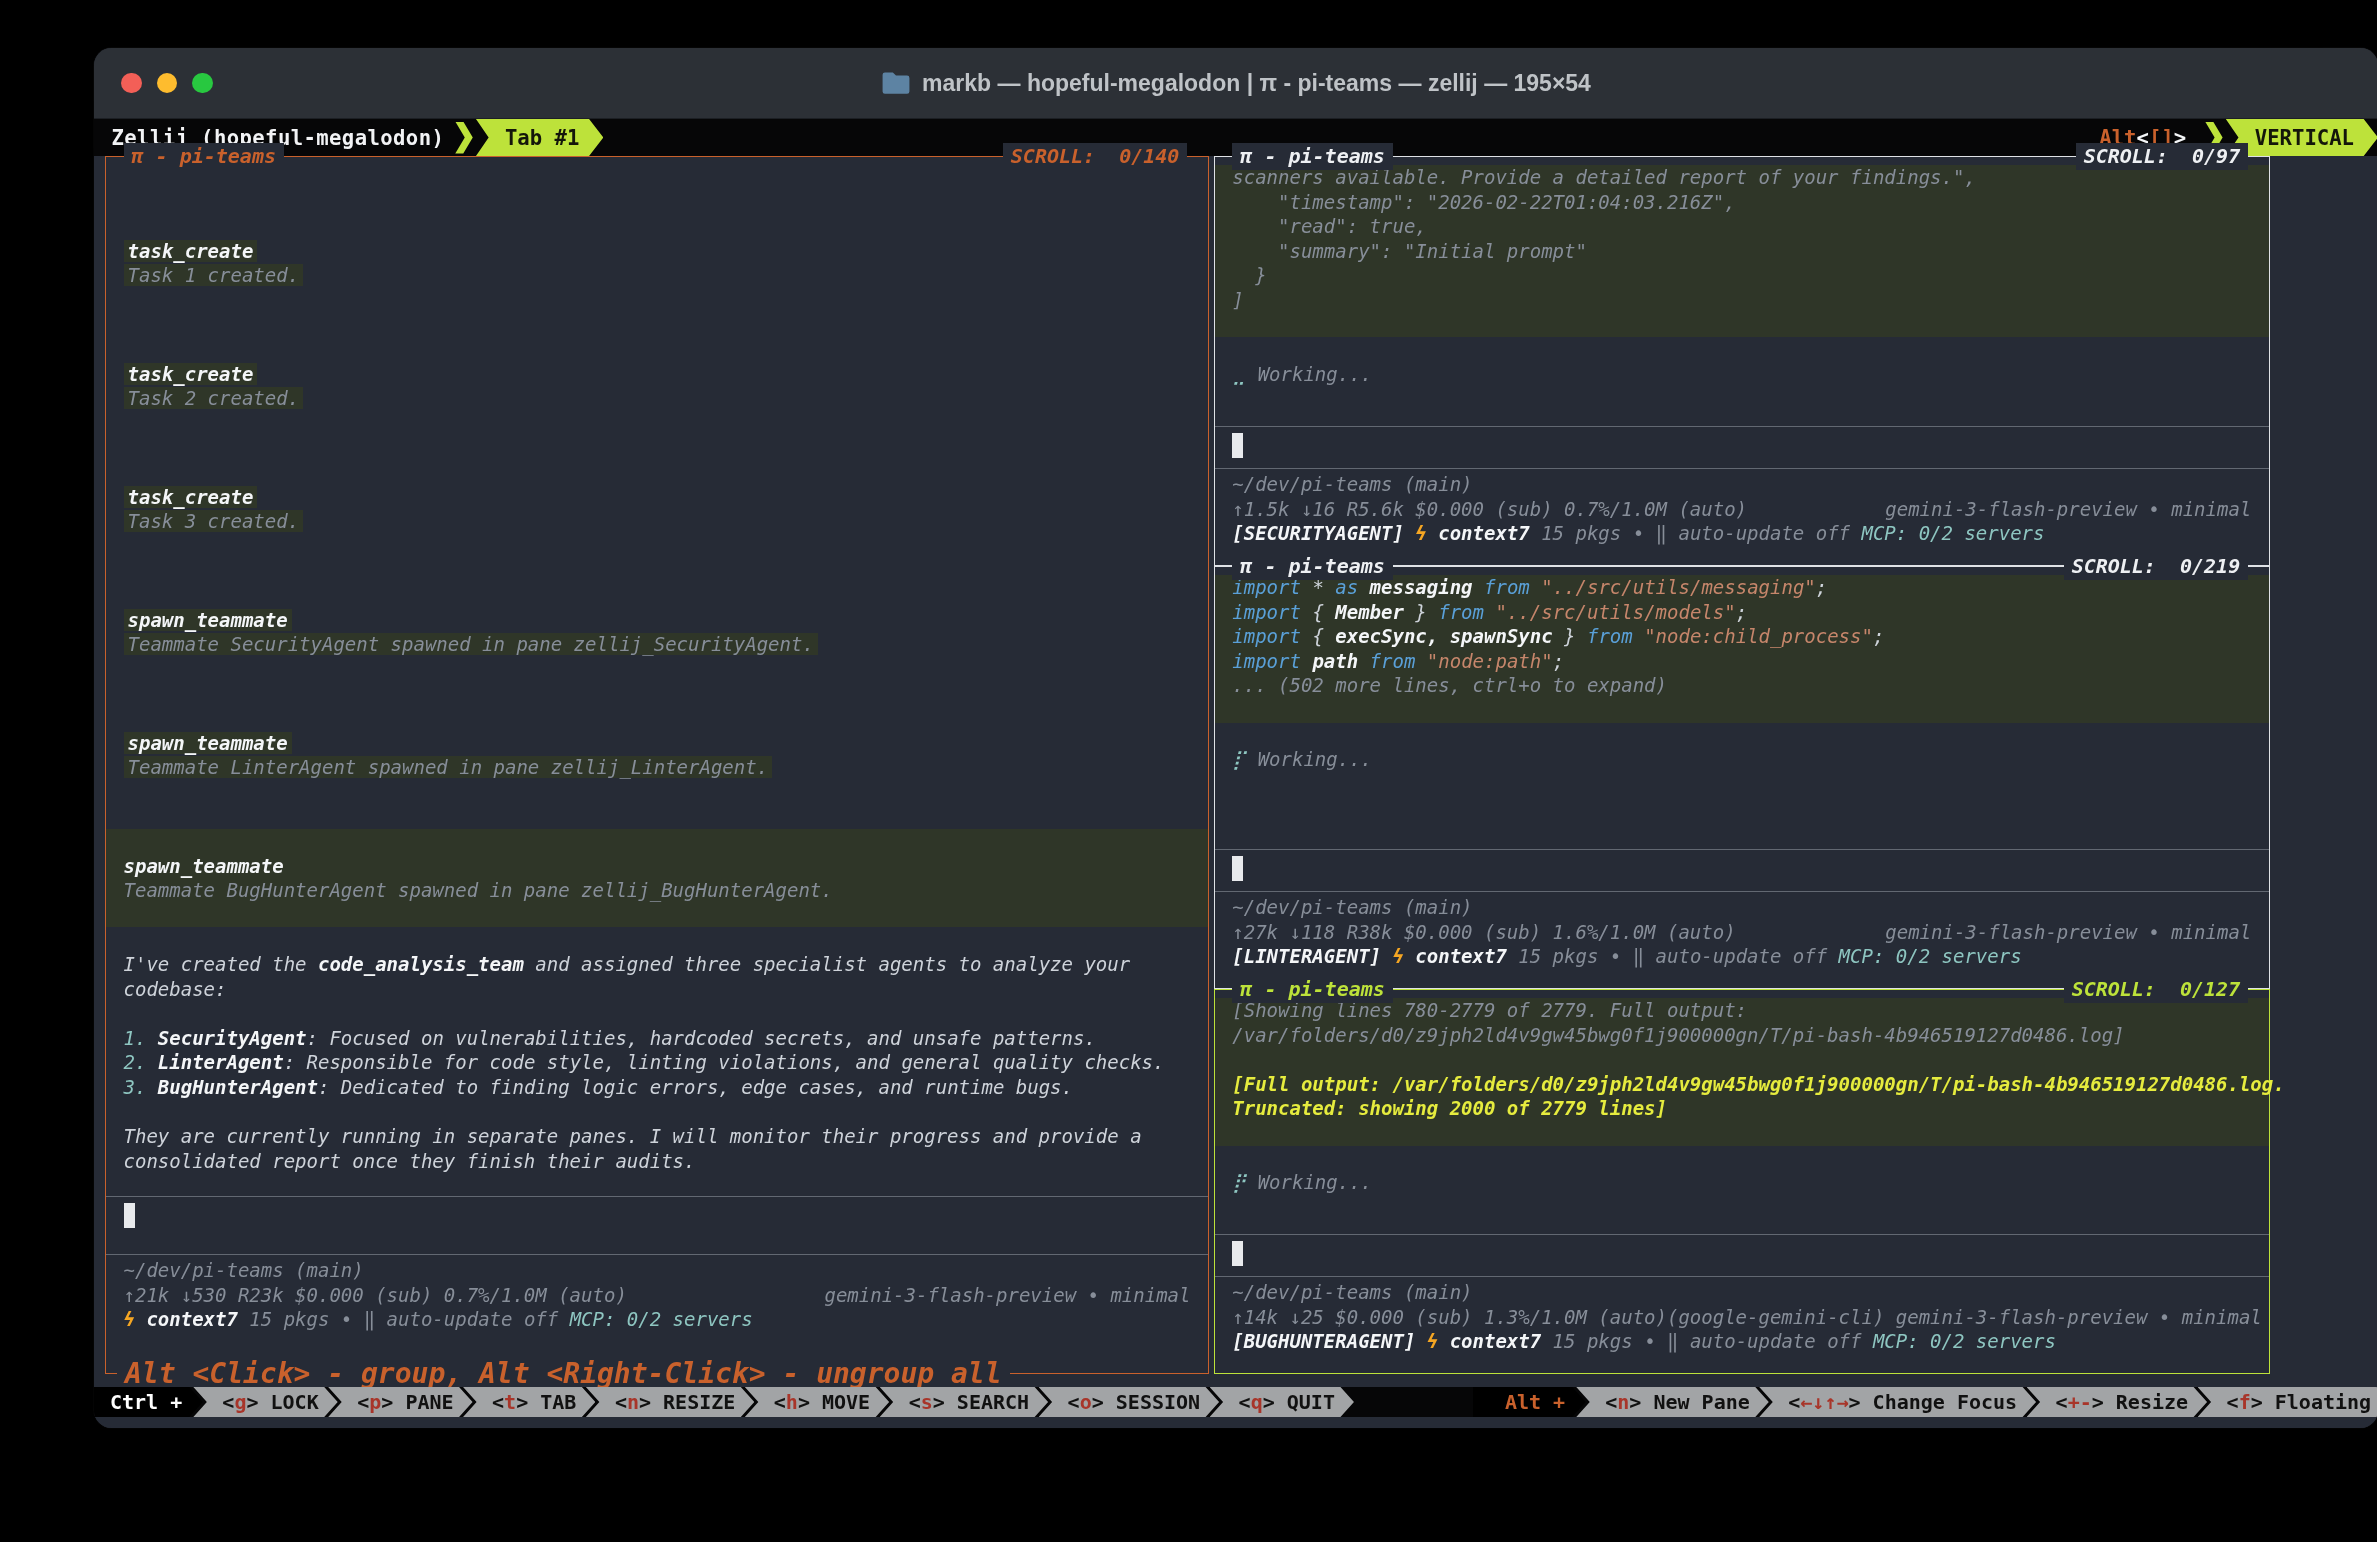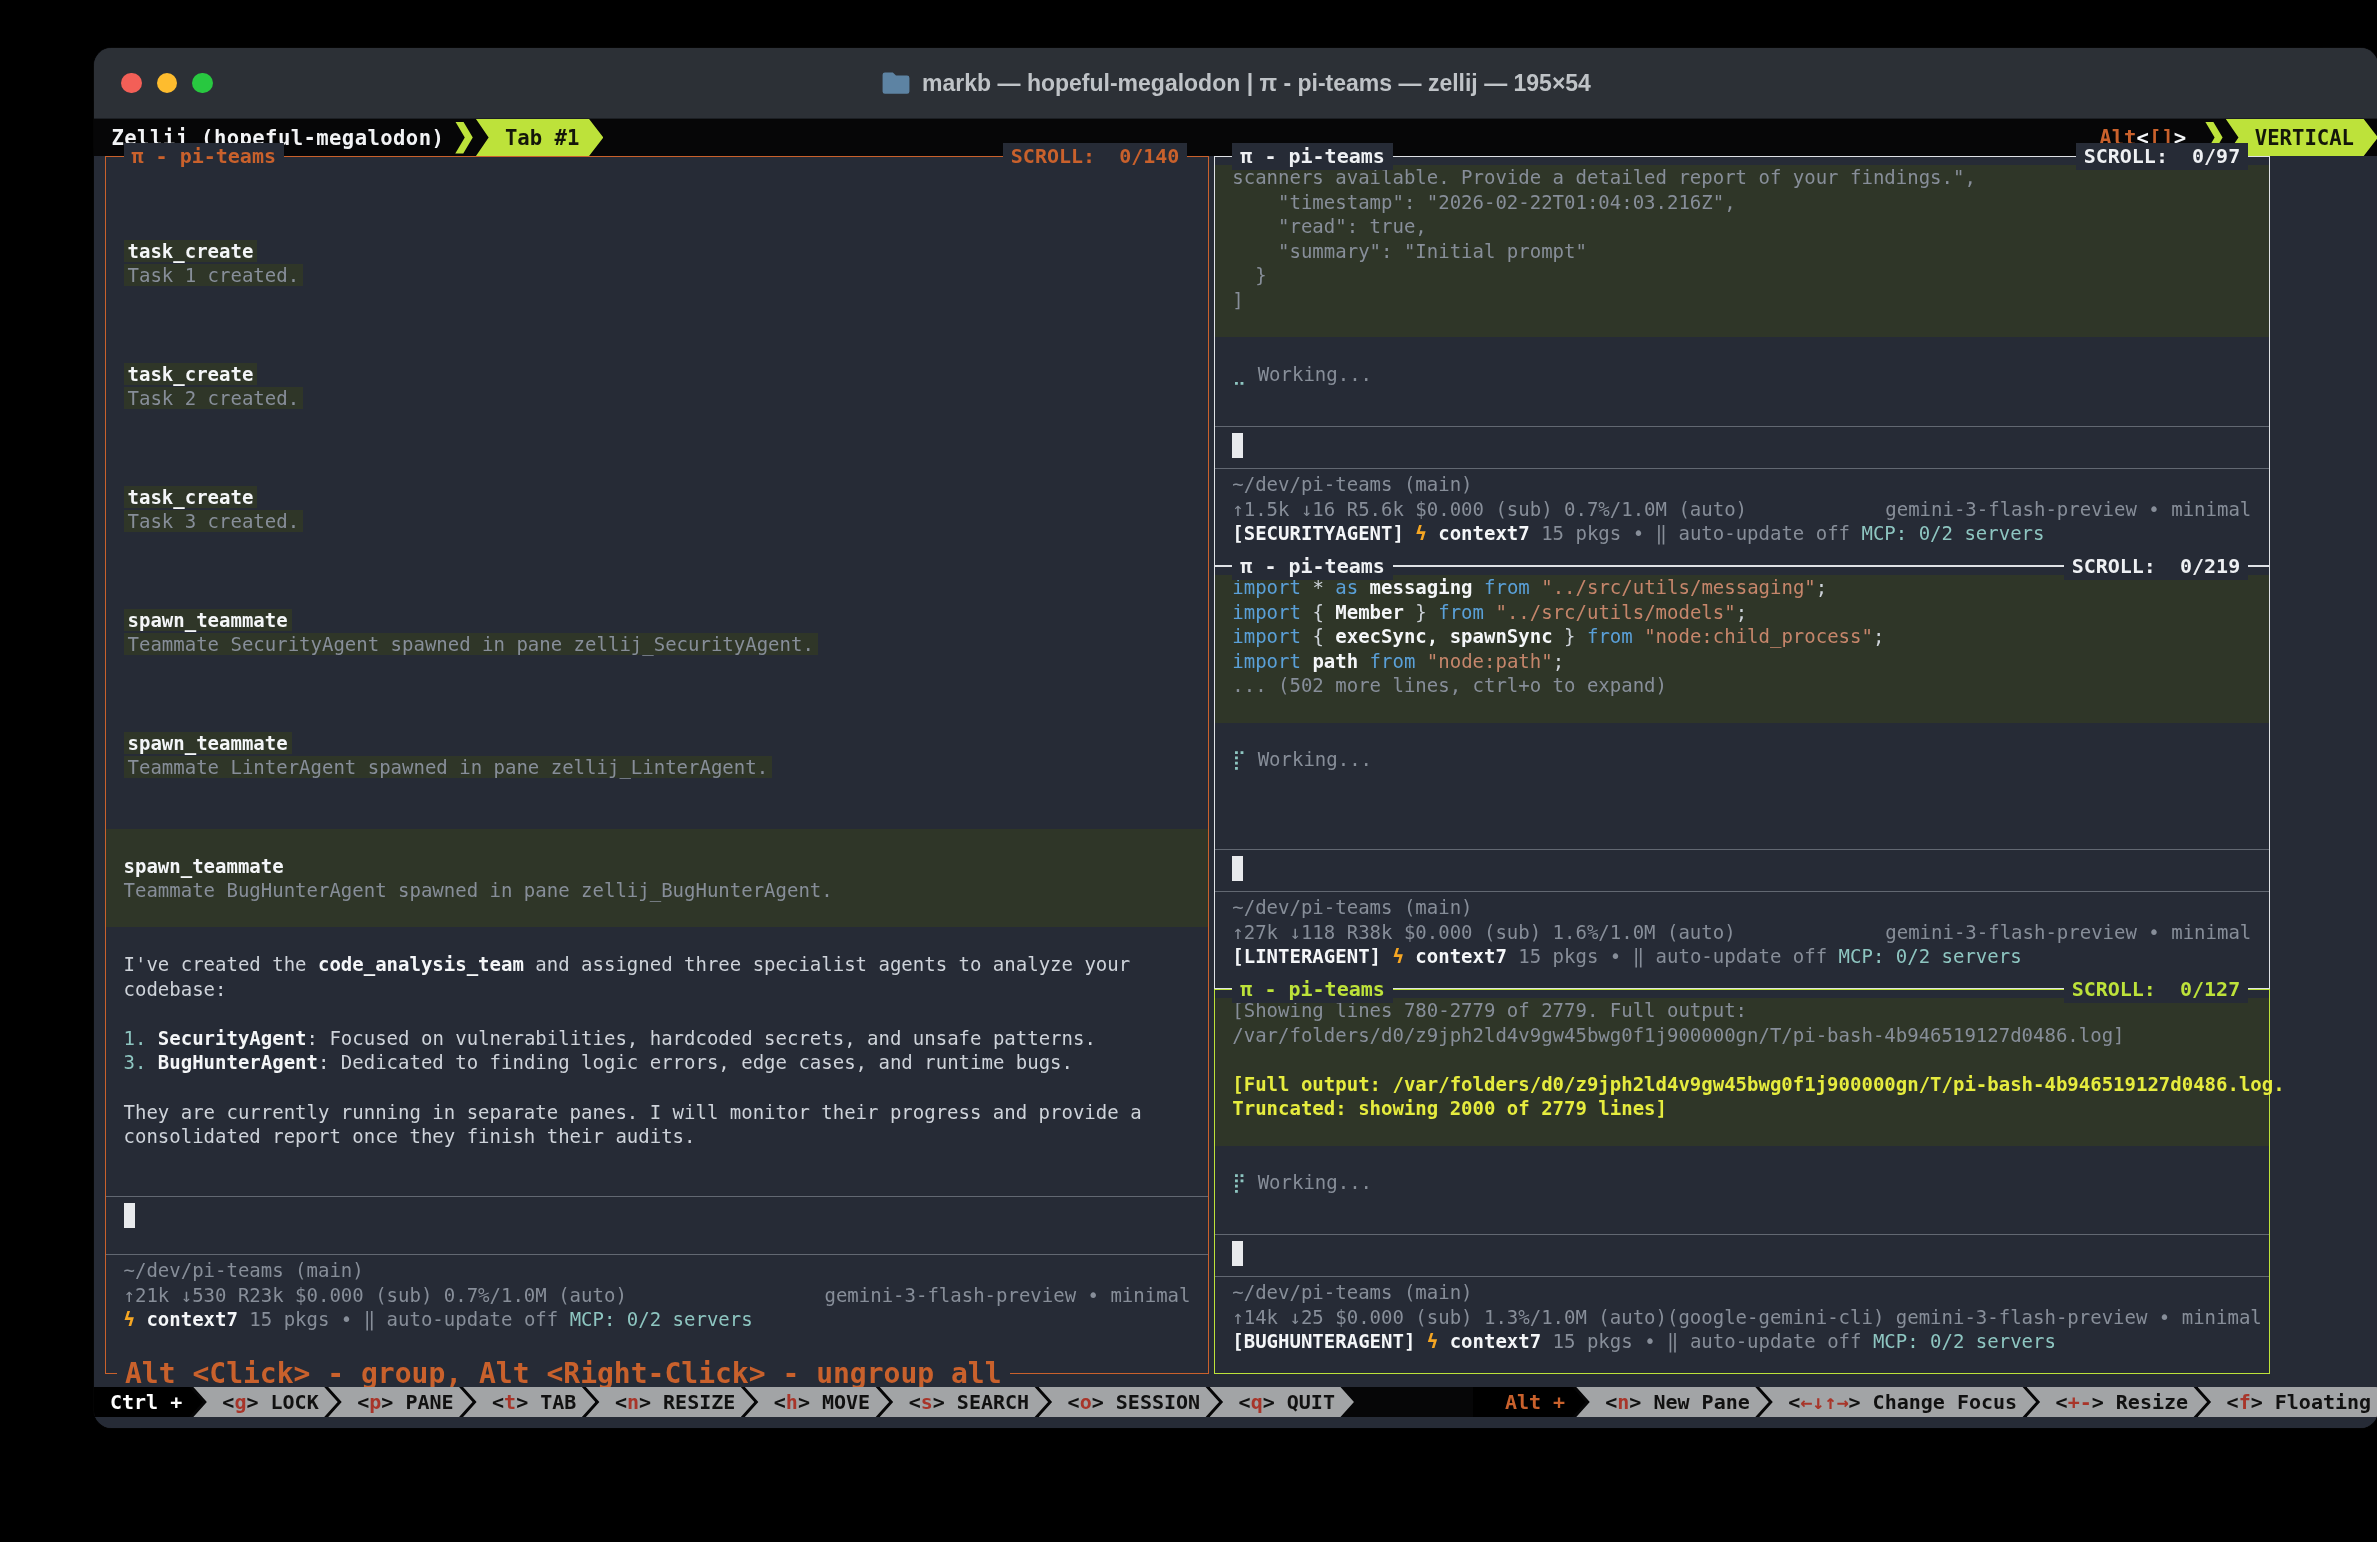--- a/index.html
+++ b/index.html
@@ -49,21 +49,21 @@
     padding:0 24px 0 29px;margin-left:3.2px;
     clip-path:polygon(0 0,calc(100% - 14.3px) 0,100% 50%,calc(100% - 14.3px) 100%,0 100%,12.7px 50%);}
   .tab-right{margin-left:auto;display:flex;align-items:center;}
   .hint{display:flex;align-items:center;font-size:20.6px;margin-right:8px;}
   .c-orb{color:var(--orange);font-weight:bold;}
   .c-wb{color:#f4f6f8;font-weight:bold;}
 
   
   .main{position:absolute;left:0;top:108px;width:100%;height:1218px;
     padding:0 16px 0 11px;display:flex;background:var(--term-bg);}
-  .pane{position:relative;border:1.6px solid;background:var(--term-bg);}
+  .pane{position:relative;border:1.6px solid;background:var(--term-bg);font-style:italic;}
   .pane-left{width:1104px;height:1218px;border-color:var(--orange);}
   .rightcol{width:1056px;margin-left:4.8px;display:flex;flex-direction:column;}
   .pane-tr{height:410px;border-color:var(--white-border);}
   .pane-mr{height:423px;border-color:var(--white-border);}
   .pane-br{height:385px;border-color:var(--lime);}
 
   .pane-title{position:absolute;top:-14.3px;left:17.5px;background:var(--term-bg);
     padding:0 8px;font-size:20px;font-weight:bold;line-height:27px;white-space:pre;}
   .pane-scroll{position:absolute;top:-14.3px;right:20.6px;background:var(--term-bg);
     padding:0 8px;font-size:20px;font-weight:bold;line-height:27px;white-space:pre;}
@@ -187,20 +187,21 @@
             <div class="tl"></div>
             <div class="tl hl"></div>
             <div class="tl hl"><span class="c-b">spawn_teammate</span></div>
             <div class="tl hl"><span class="c-g">Teammate BugHunterAgent spawned in pane zellij_BugHunterAgent.</span></div>
             <div class="tl hl"></div>
             <div class="tl"></div>
             <div class="tl"><span class="c-w">I've created the </span><span class="c-b">code_analysis_team</span><span class="c-w"> and assigned three specialist agents to analyze your</span></div>
             <div class="tl"><span class="c-w">codebase:</span></div>
             <div class="tl"></div>
             <div class="tl"><span class="c-teal">1. </span><span class="c-b">SecurityAgent</span><span class="c-w">: Focused on vulnerabilities, hardcoded secrets, and unsafe patterns.</span></div>
+            <div class="tl"><span class="c-teal">2. </span><span class="c-b">LinterAgent</span><span class="c-w">: Responsible for code style, linting violations, and general quality checks.</span></div>
             <div class="tl"><span class="c-teal">3. </span><span class="c-b">BugHunterAgent</span><span class="c-w">: Dedicated to finding logic errors, edge cases, and runtime bugs.</span></div>
             <div class="tl"></div>
             <div class="tl"><span class="c-w">They are currently running in separate panes. I will monitor their progress and provide a</span></div>
             <div class="tl"><span class="c-w">consolidated report once they finish their audits.</span></div>
           </div>
         <div class="spacer"></div>
         <div class="sep"></div>
         <div class="input-row">
             <span class="cursor"></span>
           </div>

